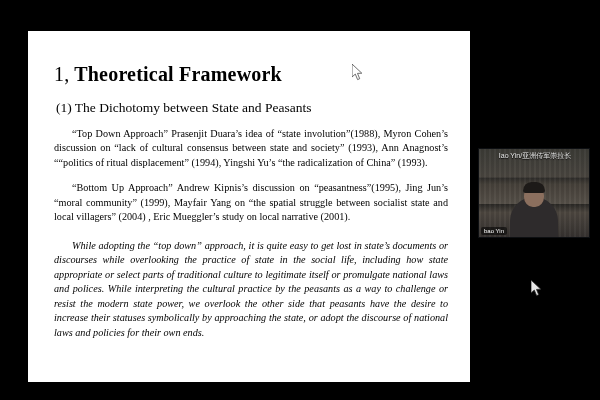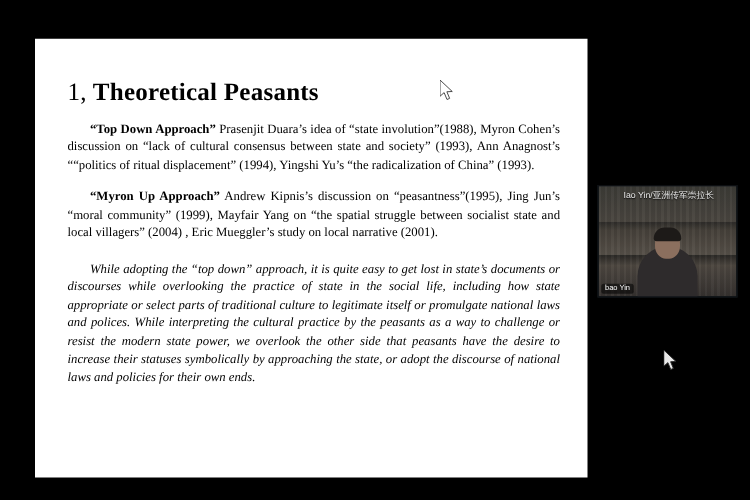--- a/index.html
+++ b/index.html
@@ -58,21 +58,21 @@
     font-family: "Liberation Serif", serif;
     font-size: 10.2px;
     line-height: 1.42;
     text-align: justify;
     margin: 11px 0 0 0;
     text-indent: 18px;
   }
   .para.b {
     text-indent: 18px;
   }
-  .para b { font-weight: bold; margin-top: 32px; }
+  .para b { font-weight: normal; margin-top: 32px; }
 
   .para-last {
     margin-top: 14px;
     font-style: italic;
   }
 
   
   #video-tile {
     position: absolute;
     left: 478px;
@@ -181,30 +181,31 @@
 </style>
 </head>
 <body>
 
 <div id="stage">
 
   <div id="slide">
 
     <div class="slide-title">
       <span class="num">1,</span>
-      <span>Theoretical Peasants</span>
-    </div>
-
+      <span>Theoretical Framework</span>
+    </div>
+
+    <div class="subhead">(1) The Dichotomy between State and Peasants</div>
 
     <div class="para b">
       <b>“Top Down Approach”</b><span> Prasenjit Duara’s idea of “state involution”(1988), Myron Cohen’s discussion on “lack of cultural consensus between state and society” (1993), Ann Anagnost’s ““politics of ritual displacement” (1994), Yingshi Yu’s “the radicalization of China” (1993).</span>
     </div>
 
     <div class="para b">
-      <b>“Myron Up Approach”</b><span> Andrew Kipnis’s discussion on “peasantness”(1995), Jing Jun’s “moral community” (1999), Mayfair Yang on “the spatial struggle between socialist state and local villagers” (2004) , Eric Mueggler’s study on local narrative (2001).</span>
+      <b>“Bottom Up Approach”</b><span> Andrew Kipnis’s discussion on “peasantness”(1995), Jing Jun’s “moral community” (1999), Mayfair Yang on “the spatial struggle between socialist state and local villagers” (2004) , Eric Mueggler’s study on local narrative (2001).</span>
     </div>
 
     <div class="para para-last">
       <span>While adopting the “top down” approach, it is quite easy to get lost in state’s documents or discourses while overlooking the practice of state in the social life, including how state appropriate or select parts of traditional culture to legitimate itself or promulgate national laws and polices. While interpreting the cultural practice by the peasants as a way to challenge or resist the modern state power, we overlook the other side that peasants have the desire to increase their statuses symbolically by approaching the state, or adopt the discourse of national laws and policies for their own ends.</span>
     </div>
   </div>
 
   <div id="video-tile">
     <div id="video-bg"></div>
     <div id="person"></div>

